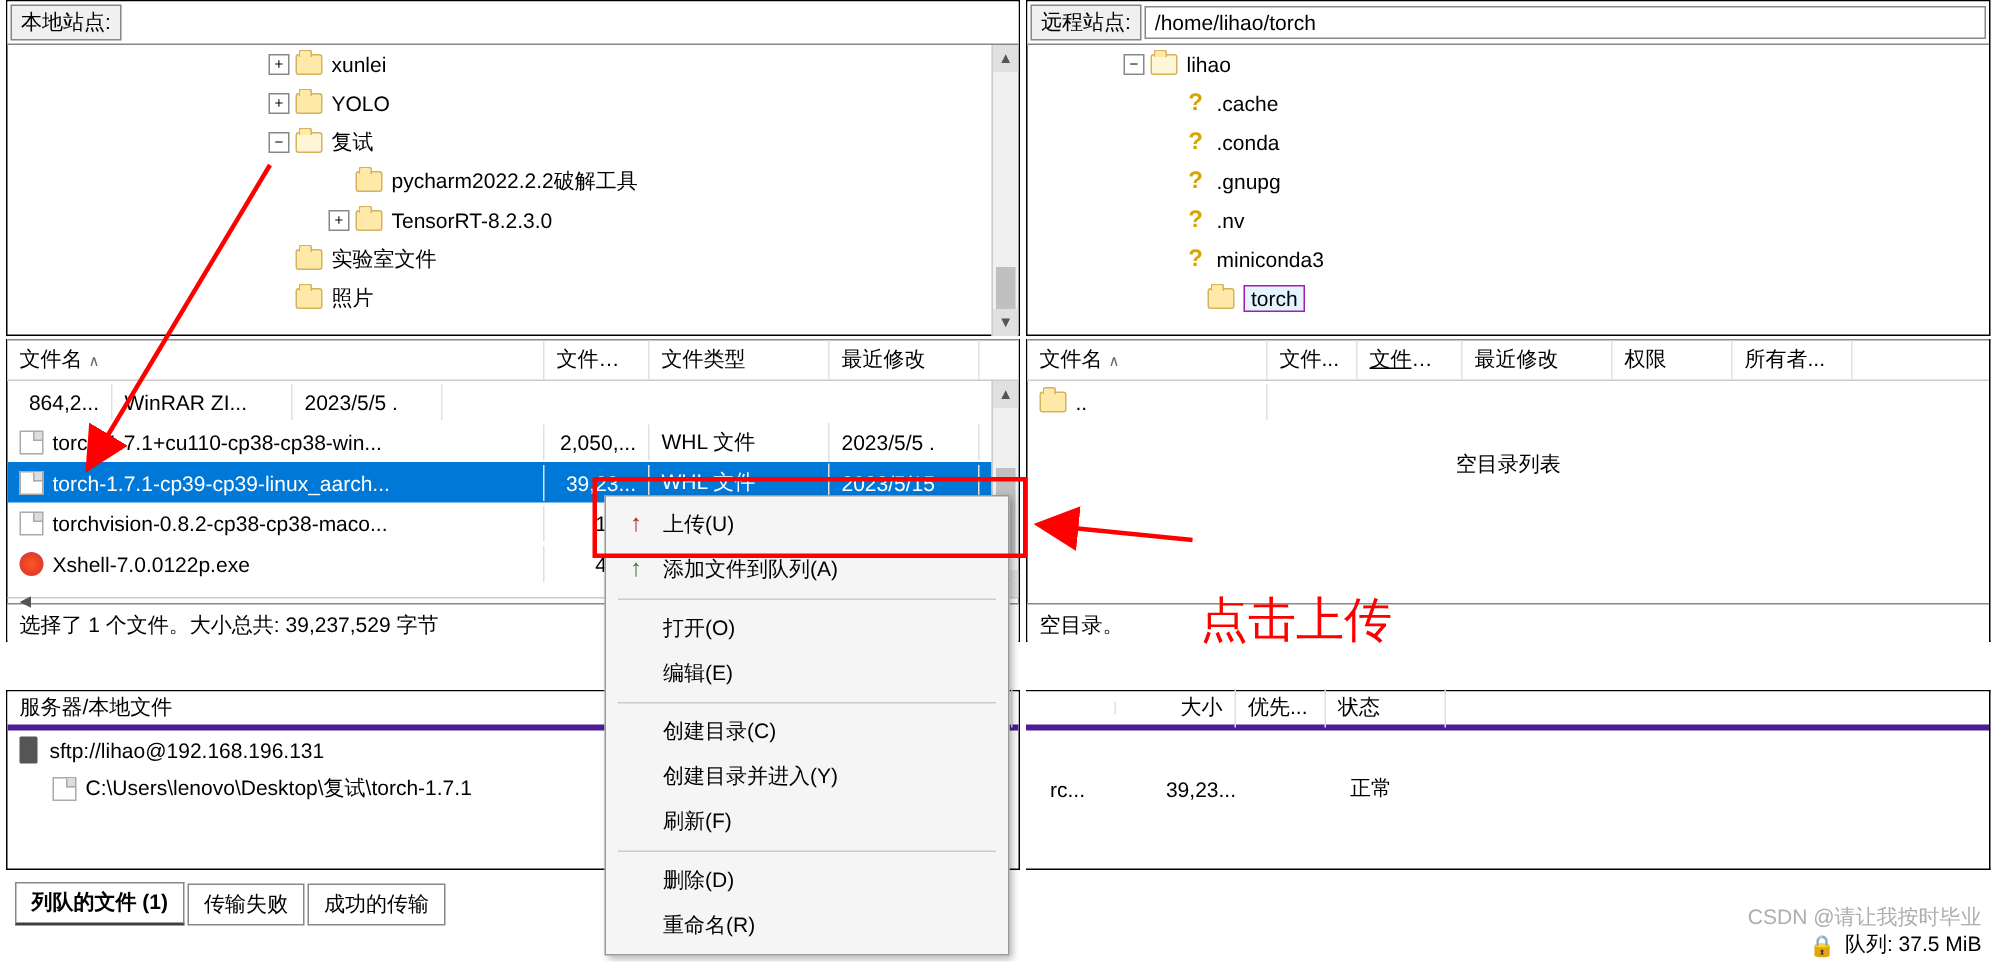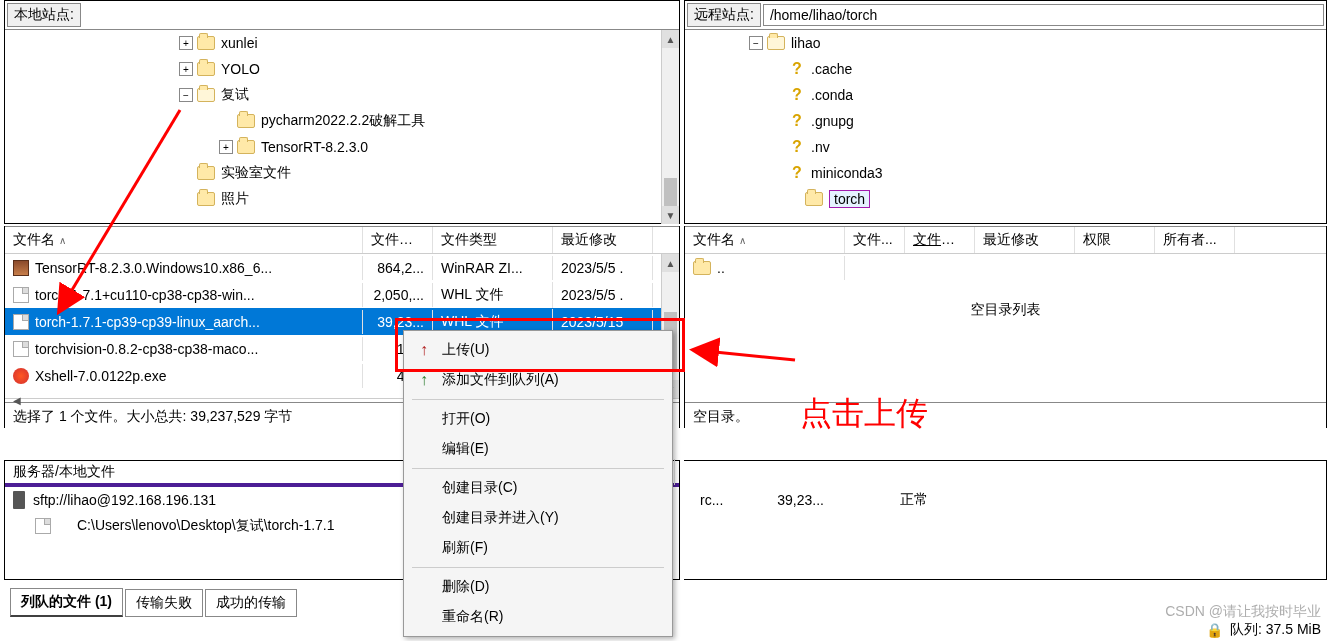--- a/index.html
+++ b/index.html
@@ -116,24 +116,20 @@
 
 <div class="panel" style="left:4px; top:226px; width:676px; height:202px; border-top:none;">
   <div class="list-header">
     <div class="col" style="width:358px;"><span>文件名</span><span class="sort-arrow">∧</span></div>
     <div class="col" style="width:70px;">文件大...</div>
     <div class="col" style="width:120px;">文件类型</div>
     <div class="col" style="width:100px;">最近修改</div>
   </div>
   <div class="list-body" style="height:144px; position:relative;">
     <div class="list-row">
-      <div class="col" style="width:358px; display:flex; align-items:center;">
-          <span class="file-icon file-rar"></span>
-          <span>TensorRT-8.2.3.0.Windows10.x86_6...</span>
-        </div>
       <div class="col" style="width:70px; text-align:right;">864,2...</div>
       <div class="col" style="width:120px;">WinRAR ZI...</div>
       <div class="col" style="width:100px;">2023/5/5 .</div>
     </div>
     <div class="list-row">
       <div class="col" style="width:358px; display:flex; align-items:center;">
           <span class="file-icon file-generic"></span>
           <span>torch-1.7.1+cu110-cp38-cp38-win...</span>
         </div>
       <div class="col" style="width:70px; text-align:right;">2,050,...</div>
@@ -240,27 +236,33 @@
 </div>
 
 <div class="panel" style="left:4px; top:460px; width:676px; height:120px;">
   <div class="queue-header">
     <div class="col" style="width:670px;">服务器/本地文件</div>
   </div>
   <div class="queue-row">
     <span class="server-icon"></span>
     <span>sftp://lihao@192.168.196.131</span>
   </div>
-  <div class="queue-row" style="padding-left:30px;gap:20px;">
+  <div class="queue-row" style="padding-left:30px;">
     <span class="file-icon file-generic"></span>
     <span>C:\Users\lenovo\Desktop\复试\torch-1.7.1</span>
   </div>
 </div>
 
 <div class="panel" style="left:684px; top:460px; width:643px; height:120px; border-left:none;">
+  <div class="queue-header">
+    <div class="col" style="width:60px;"></div>
+    <div class="col" style="width:80px; text-align:right;">大小</div>
+    <div class="col" style="width:60px;">优先...</div>
+    <div class="col" style="width:80px;">状态</div>
+  </div>
   <div class="queue-row"></div>
   <div class="queue-row">
     <div class="col" style="width:60px; border:none;">rc...</div>
     <div class="col" style="width:80px; text-align:right; border:none;">39,23...</div>
     <div class="col" style="width:60px; border:none;"></div>
     <div class="col" style="width:80px; border:none;">正常</div>
   </div>
 </div>
 
 <div class="bottom-tabs" style="left:10px; top:588px;">

